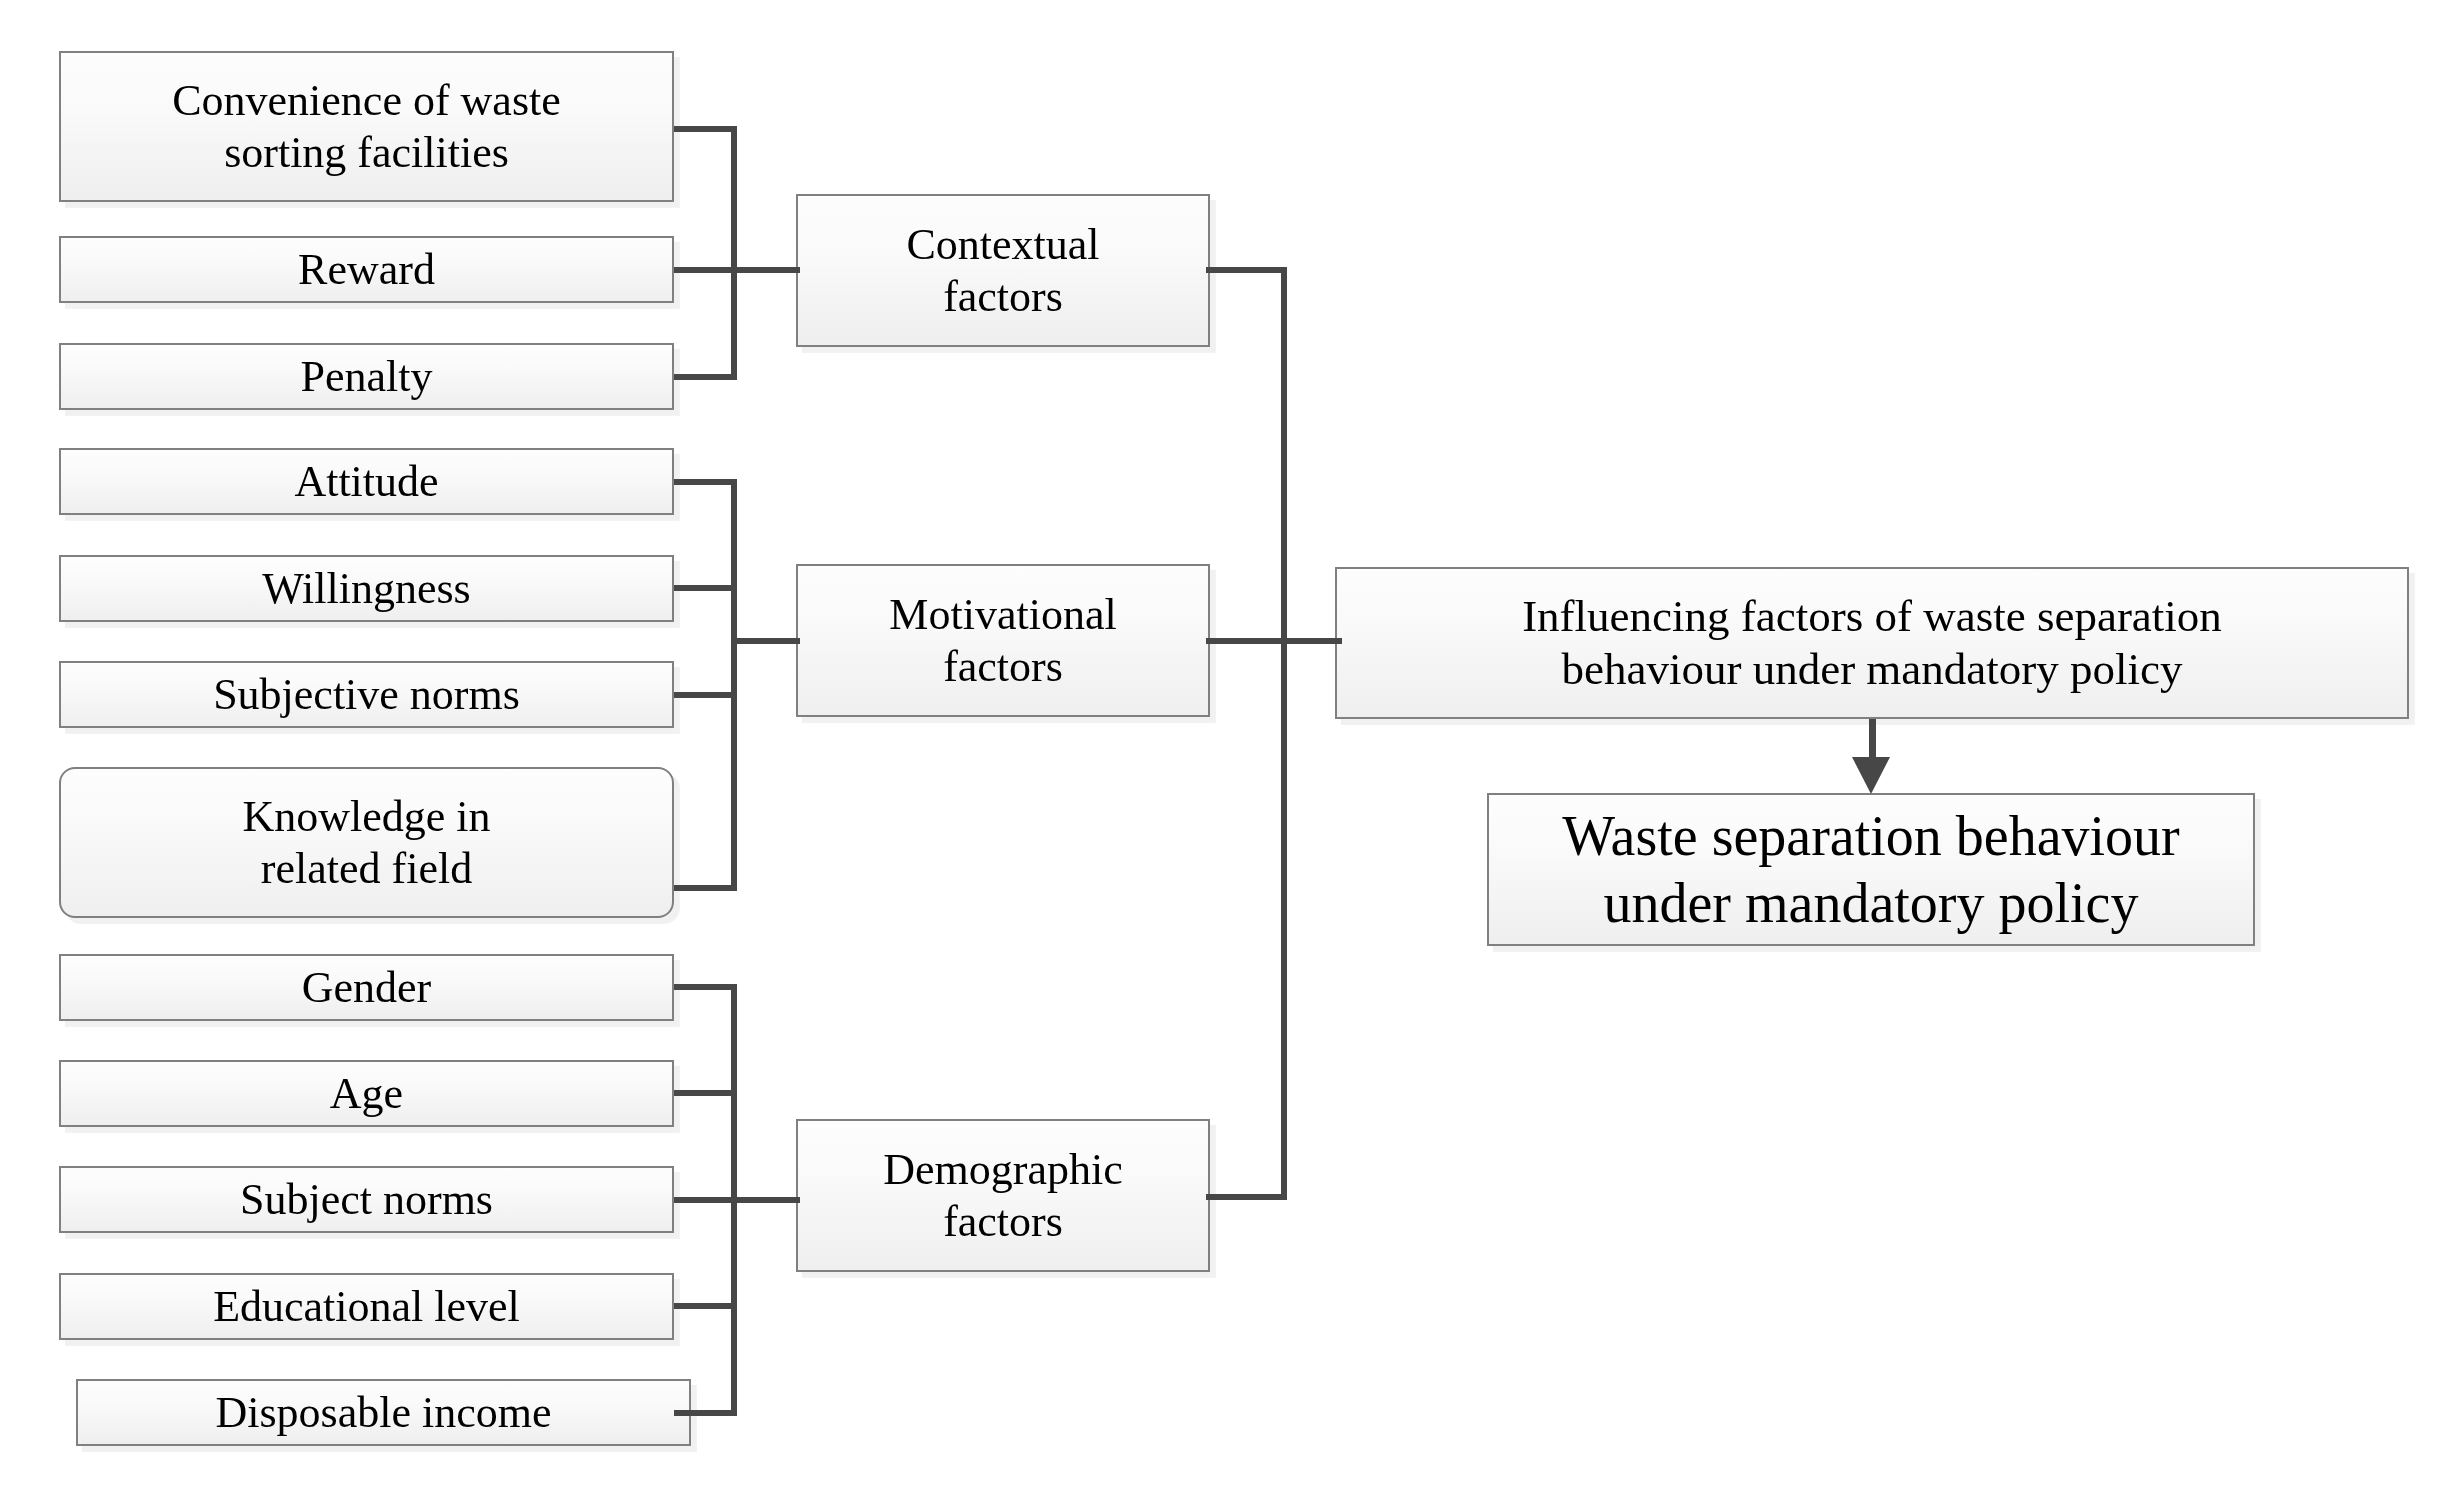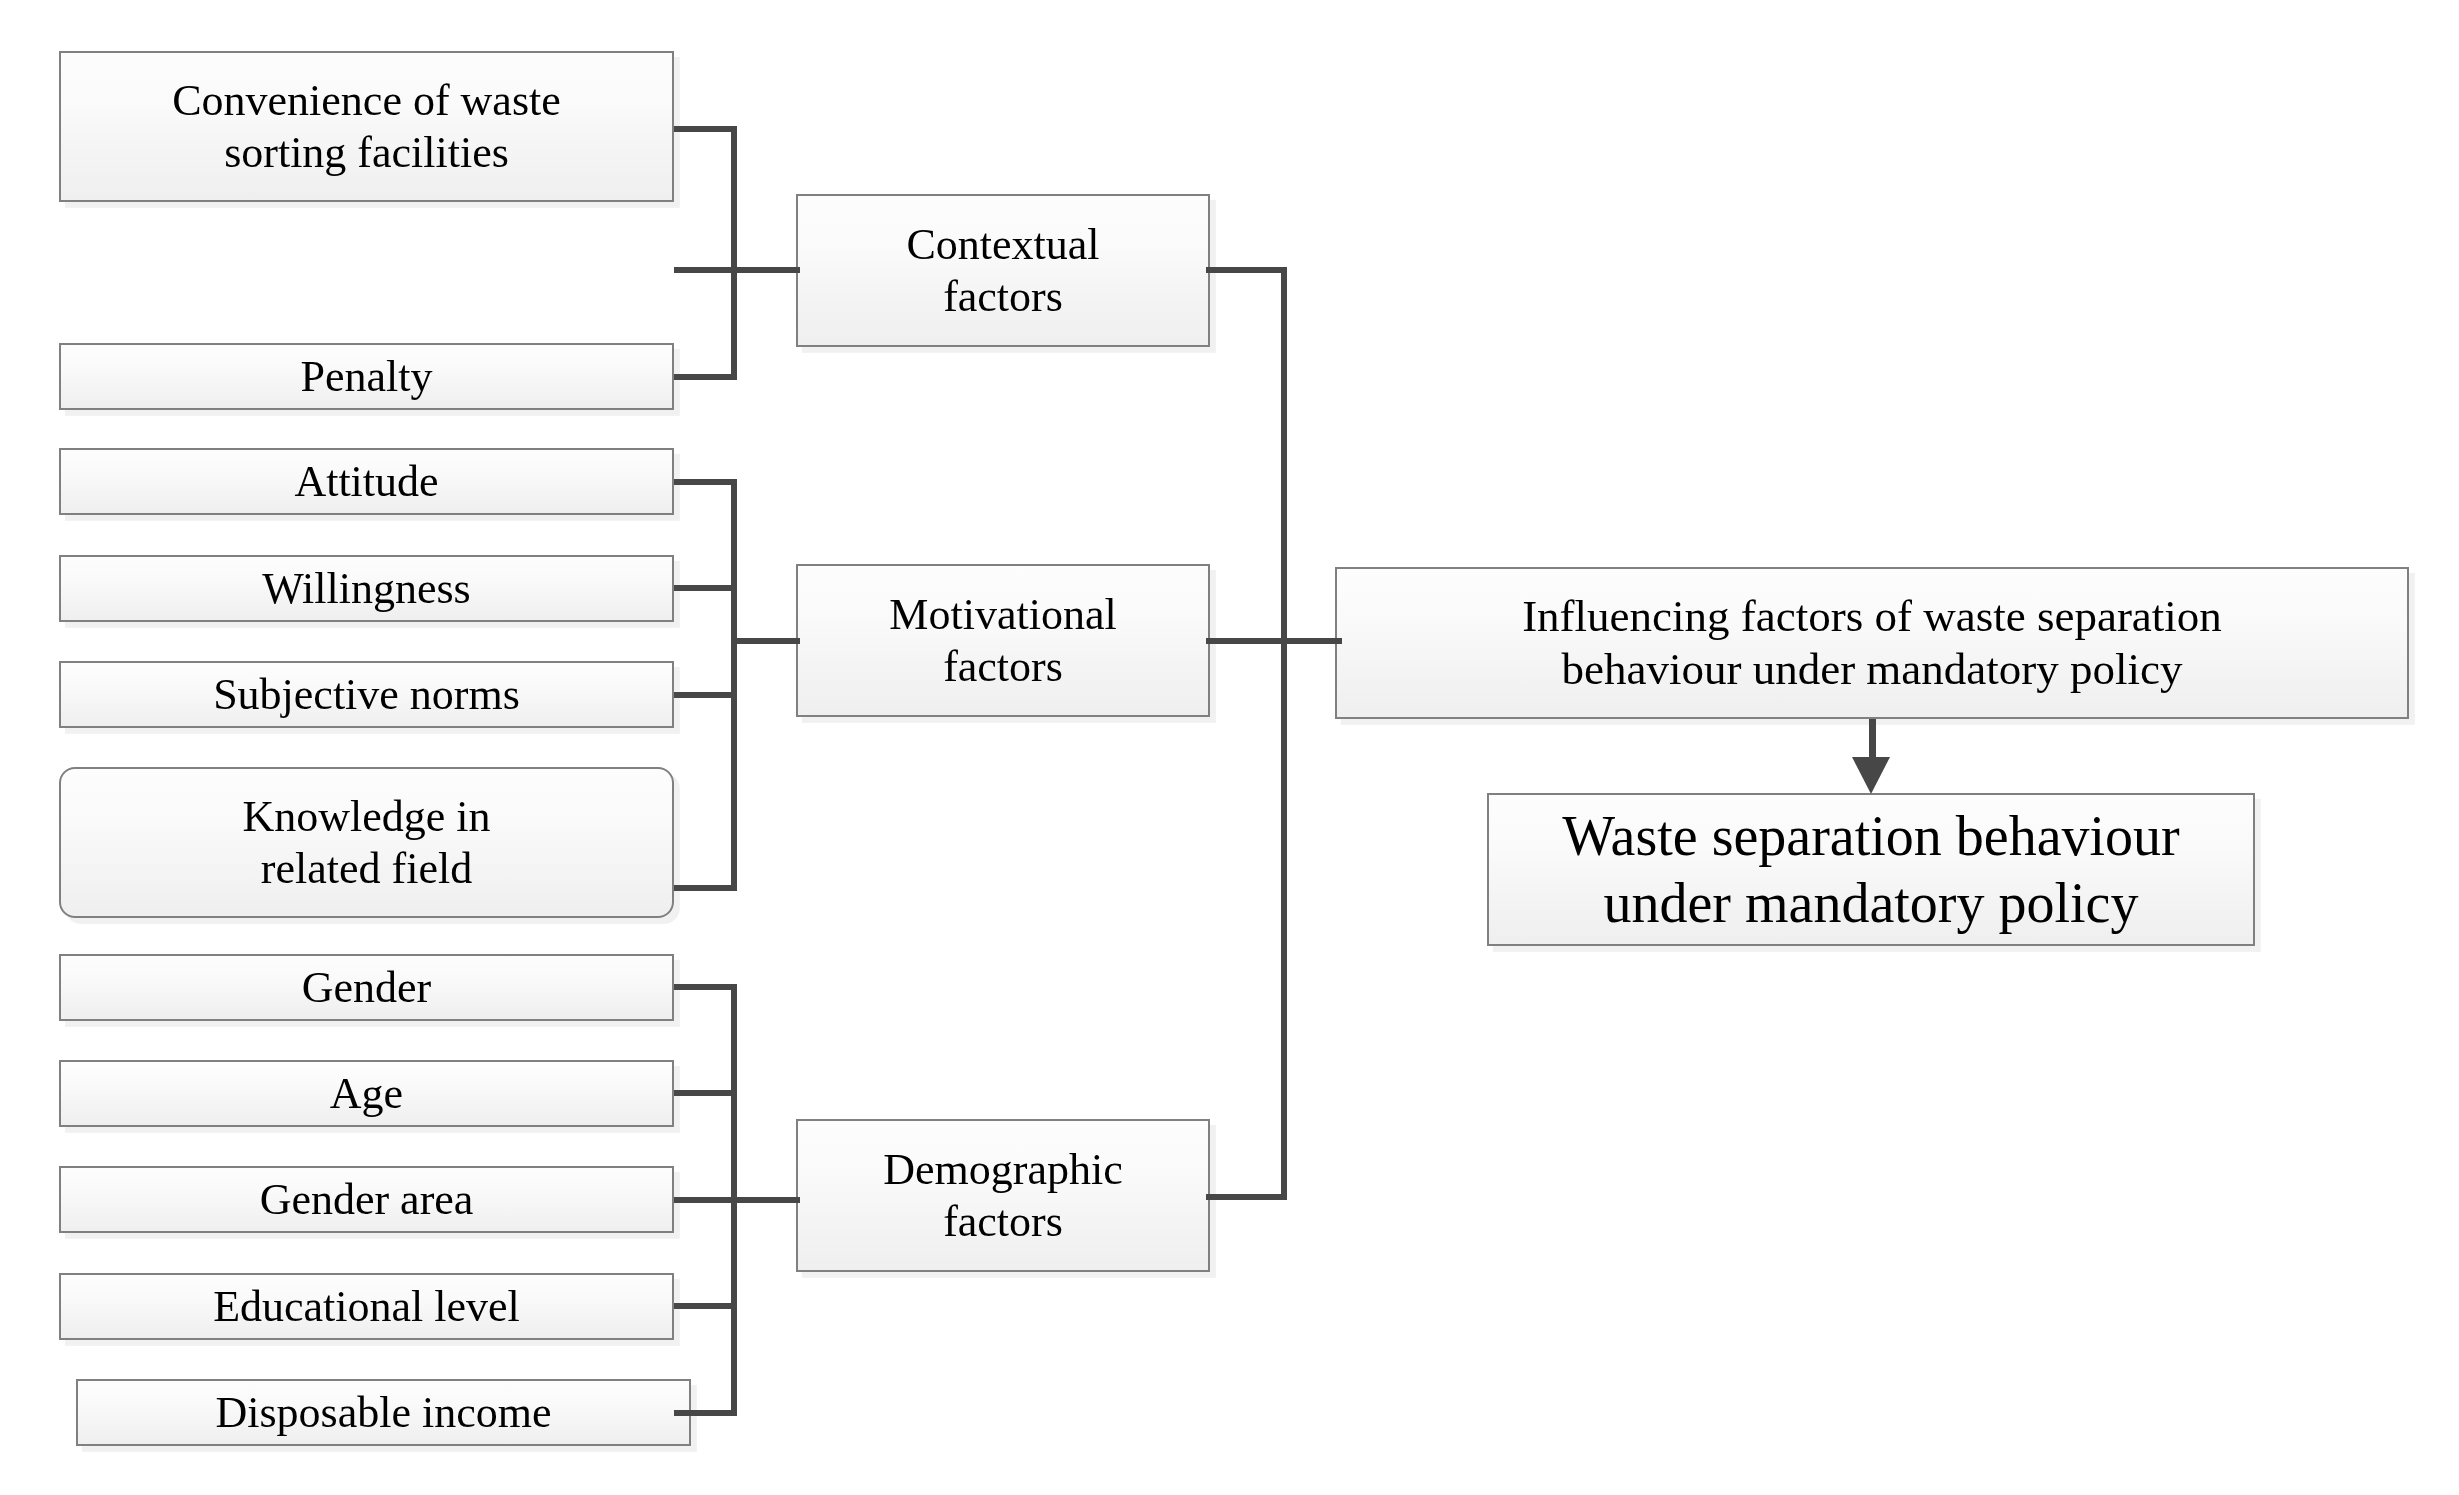--- a/index.html
+++ b/index.html
@@ -73,20 +73,23 @@
 </head>
 <body>
 
 <div id="canvas">
 
   <div class="node lvl1" style="left:59px; top:51px; width:615px; height:151px;">
     <span class="label">Convenience of waste
 sorting facilities</span>
   </div>
 
+  <div class="node lvl1" style="left:59px; top:236px; width:615px; height:67px;">
+    <span class="label">Reward</span>
+  </div>
 
   <div class="node lvl1" style="left:59px; top:343px; width:615px; height:67px;">
     <span class="label">Penalty</span>
   </div>
 
   <div class="node lvl1" style="left:59px; top:448px; width:615px; height:67px;">
     <span class="label">Attitude</span>
   </div>
 
   <div class="node lvl1" style="left:59px; top:555px; width:615px; height:67px;">
@@ -104,21 +107,21 @@
 
   <div class="node lvl1" style="left:59px; top:1060px; width:615px; height:67px;">
     <span class="label">Age</span>
   </div>
 
   <div class="node lvl1" style="left:59px; top:954px; width:615px; height:67px;">
     <span class="label">Gender</span>
   </div>
 
   <div class="node lvl1" style="left:59px; top:1166px; width:615px; height:67px;">
-    <span class="label">Gender area</span>
+    <span class="label">Subject norms</span>
   </div>
 
   <div class="node lvl1" style="left:59px; top:1273px; width:615px; height:67px;">
     <span class="label">Educational level</span>
   </div>
 
   <div class="node lvl1" style="left:76px; top:1379px; width:615px; height:67px;">
     <span class="label">Disposable income</span>
   </div>
 

